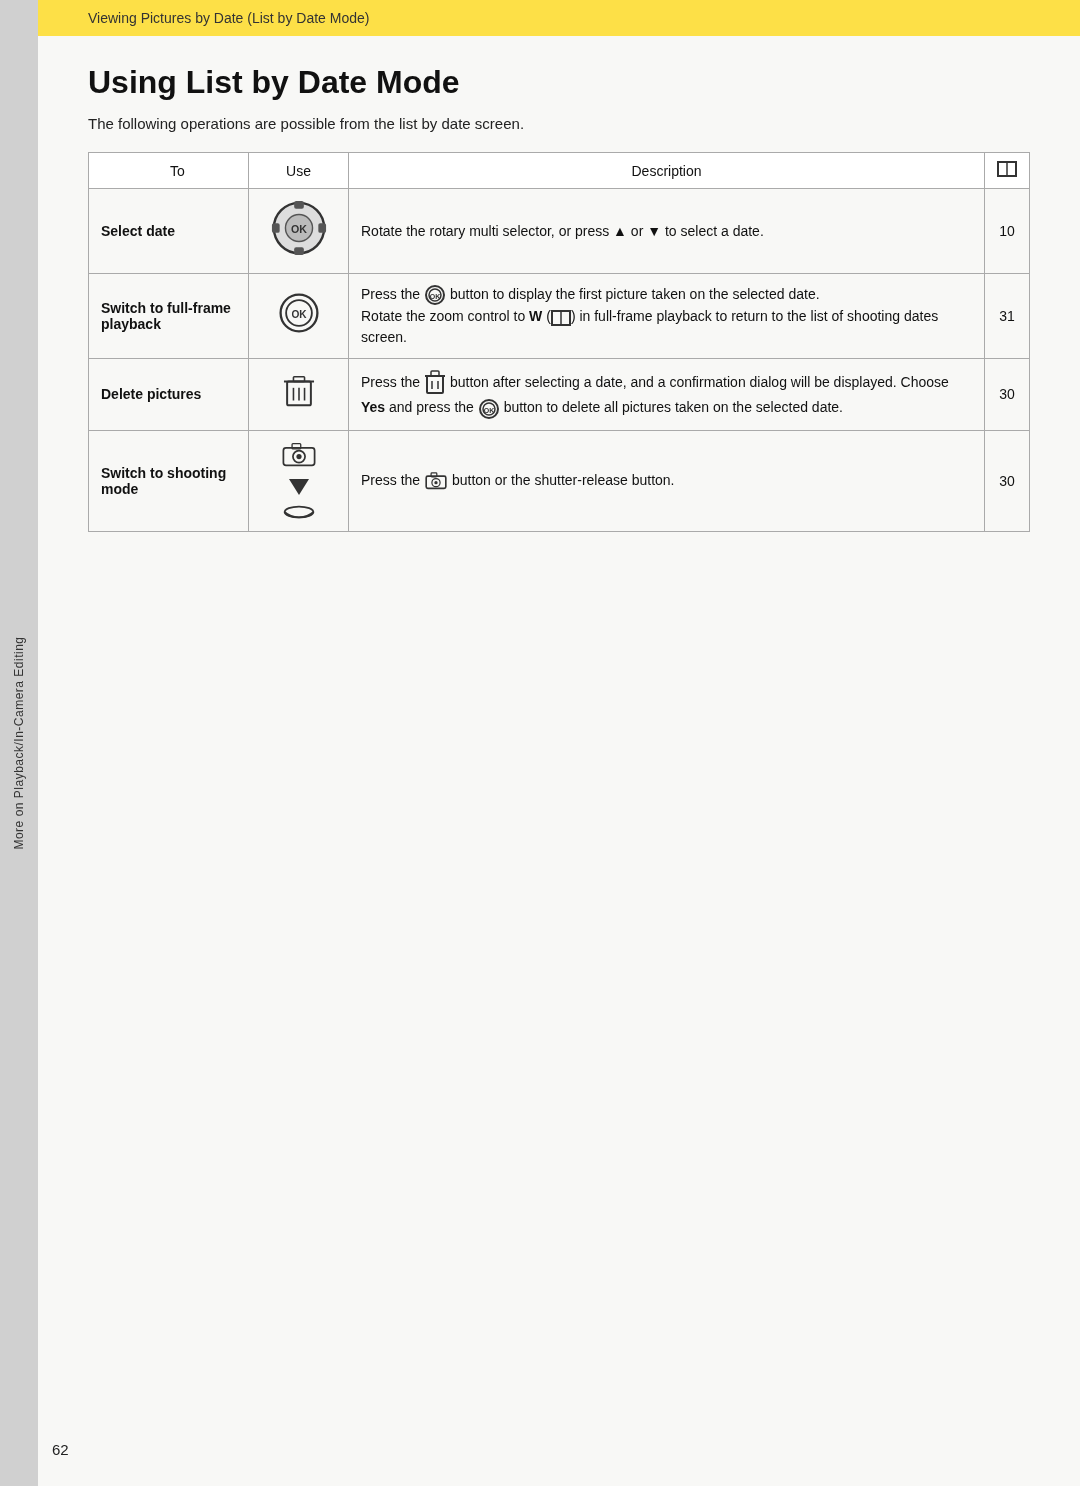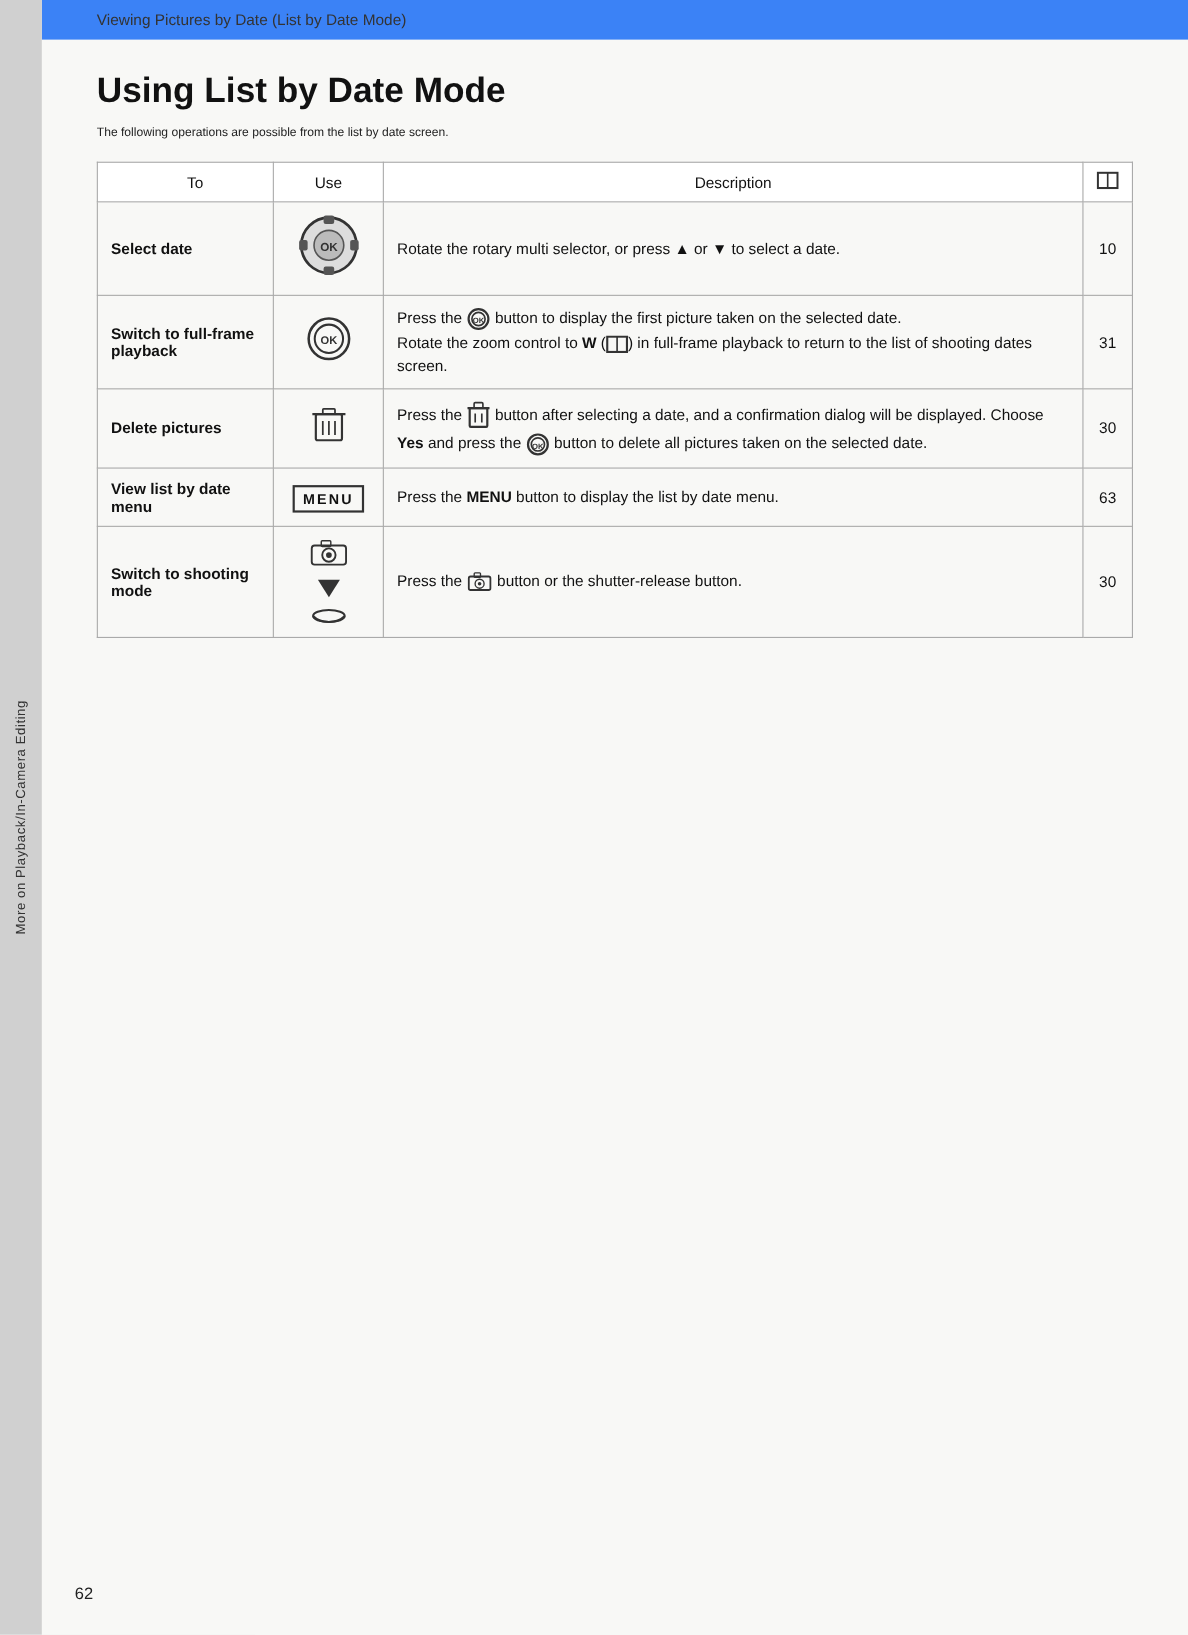--- a/index.html
+++ b/index.html
@@ -46,38 +46,38 @@
     
     .main-content {
       margin-left: 38px;
       padding: 0 50px 60px 50px;
       flex: 1;
       background: #f8f8f6;
     }
 
     
     .header-strip {
-      background: #3b82f6;
+      background: #fde047;
       margin: 0 -50px;
       padding: 10px 50px;
       font-size: 14px;
       color: #333;
       margin-bottom: 28px;
     }
 
     
     .page-title {
       font-size: 32px;
       font-weight: bold;
       color: #111;
       margin-bottom: 14px;
     }
 
     .intro-text {
-      font-size: 11px;
+      font-size: 15px;
       color: #222;
       margin-bottom: 20px;
     }
 
     
     .ops-table {
       width: 100%;
       border-collapse: collapse;
       font-size: 14px;
     }
@@ -160,21 +160,21 @@
       display: flex;
       flex-direction: column;
       align-items: center;
       gap: 4px;
     }
 
     
     .page-number {
       position: absolute;
       bottom: 28px;
-      left: 68px;
+      left: 52px;
       font-size: 15px;
       color: #222;
     }
   </style>
 </head>
 <body>
 
 <div class="page-wrapper">
 
   <div class="side-tab">
@@ -292,34 +292,20 @@
                 <line x1="14" y1="12" x2="14" y2="20" stroke="#333" stroke-width="1.5"></line>
               </svg> button after selecting a date, and a confirmation dialog will be displayed. Choose <strong>Yes</strong> and press the <svg width="22" height="22" viewBox="0 0 22 22" style="vertical-align:middle;display:inline-block">
                 <circle cx="11" cy="11" r="9" fill="none" stroke="#333" stroke-width="2"></circle>
                 <circle cx="11" cy="11" r="6" fill="none" stroke="#333" stroke-width="1.5"></circle>
                 <text x="11" y="15" text-anchor="middle" font-size="7" font-weight="bold" fill="#333" font-family="Arial">OK</text>
               </svg> button to delete all pictures taken on the selected date.
           </td>
           <td class="col-ref">30</td>
         </tr>
 
-        <tr>
-          <td class="col-to">
-            View list by date menu
-          </td>
-          <td class="col-use">
-            <div>
-              <span style="font-size:13px;font-weight:bold;font-family:Arial,sans-serif;letter-spacing:2px;border:2px solid #333;padding:3px 7px;display:inline-block;">MENU</span>
-            </div>
-          </td>
-          <td class="col-desc">
-            Press the <strong>MENU</strong> button to display the list by date menu.
-          </td>
-          <td class="col-ref">63</td>
-        </tr>
 
 
         <tr>
           <td class="col-to">
             Switch to shooting mode
           </td>
           <td class="col-use">
             <div class="multi-icon">
 
               <svg viewBox="0 0 40 30" width="36" height="26">

